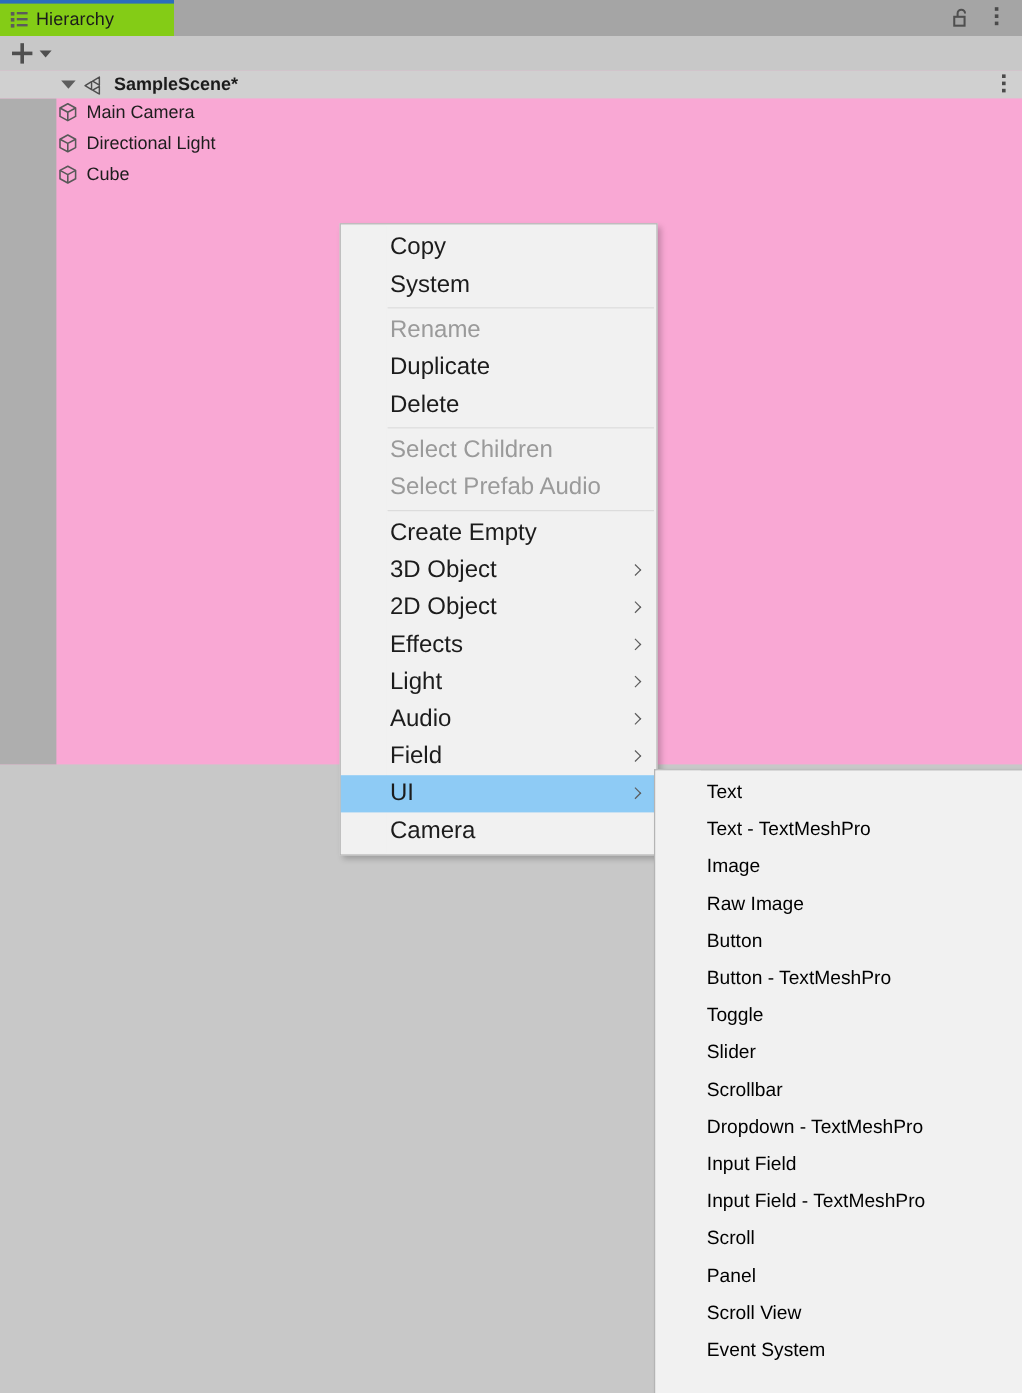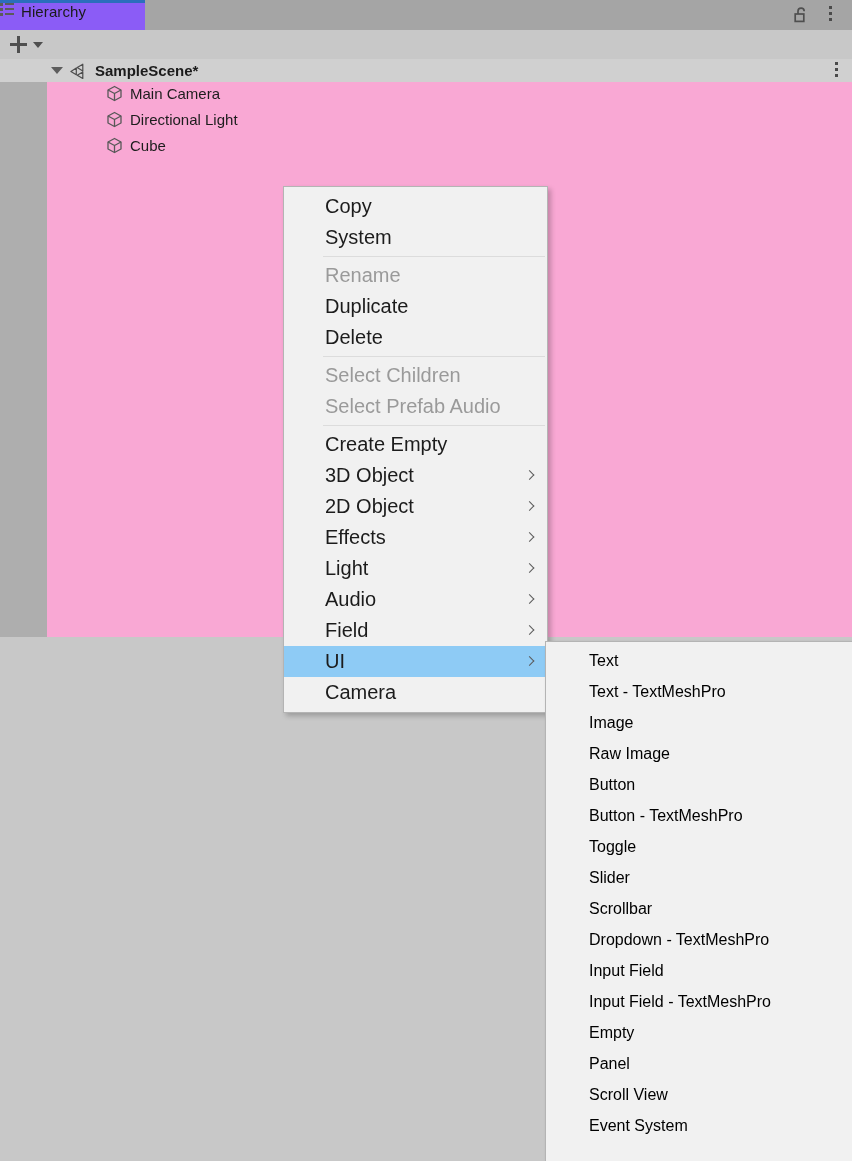--- a/index.html
+++ b/index.html
@@ -26,24 +26,26 @@
   #tabbar {
     position: absolute;
     left: 0; top: 0;
     width: 852px; height: 30px;
     background: #a5a5a5;
   }
   #tab-hierarchy {
     position: absolute;
     left: 0; top: 0;
     width: 145px; height: 30px;
-    background: #8b5cf6;
+    background: #84cc16;
     border-top: 3px solid #2b6ebc;
     box-sizing: border-box;
     display: flex;
+    align-items: center;
+    padding-left: 9px;
   }
   #tab-hierarchy .tab-label {
     font-size: 15px;
     color: #1b1b1b;
     margin-left: 7px;
     letter-spacing: .1px;
   }
   .hier-icon {
     width: 14px; height: 13px;
     position: relative;
@@ -194,21 +196,21 @@
     width: 17px; height: 17px;
     margin-left: 6px;
   }
 
   .go-row {
     position: absolute;
     left: 0;
     width: 852px; height: 23px;
     display: flex;
     align-items: center;
-    padding-left: 106px;
+    padding-left: 48px;
     box-sizing: border-box;
   }
   .go-row .go-label {
     font-size: 15px;
     color: #1d1d1d;
     margin-left: 7px;
   }
   .cube-icon { width: 17px; height: 17px; }
 
   
@@ -497,21 +499,21 @@
     <div class="sub-item">
       <span>Dropdown - TextMeshPro</span>
     </div>
     <div class="sub-item">
       <span>Input Field</span>
     </div>
     <div class="sub-item">
       <span>Input Field - TextMeshPro</span>
     </div>
     <div class="sub-item">
-      <span>Empty</span>
+      <span>Scroll</span>
     </div>
     <div class="sub-item">
       <span>Panel</span>
     </div>
     <div class="sub-item">
       <span>Scroll View</span>
     </div>
     <div class="sub-item">
       <span>Event System</span>
     </div>

